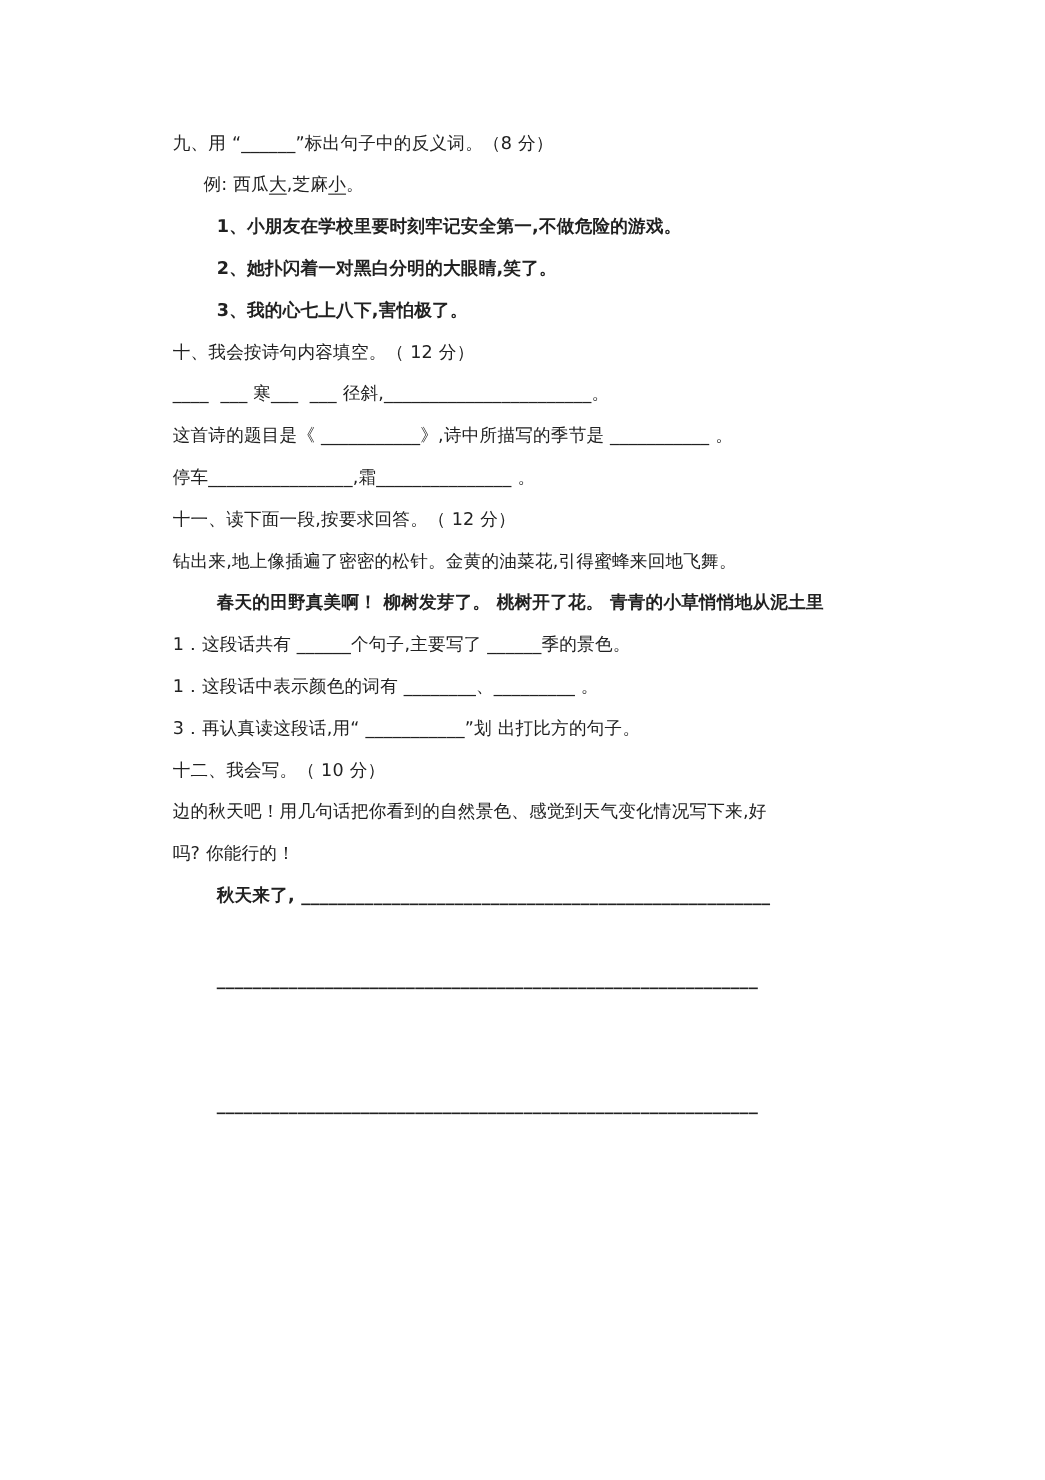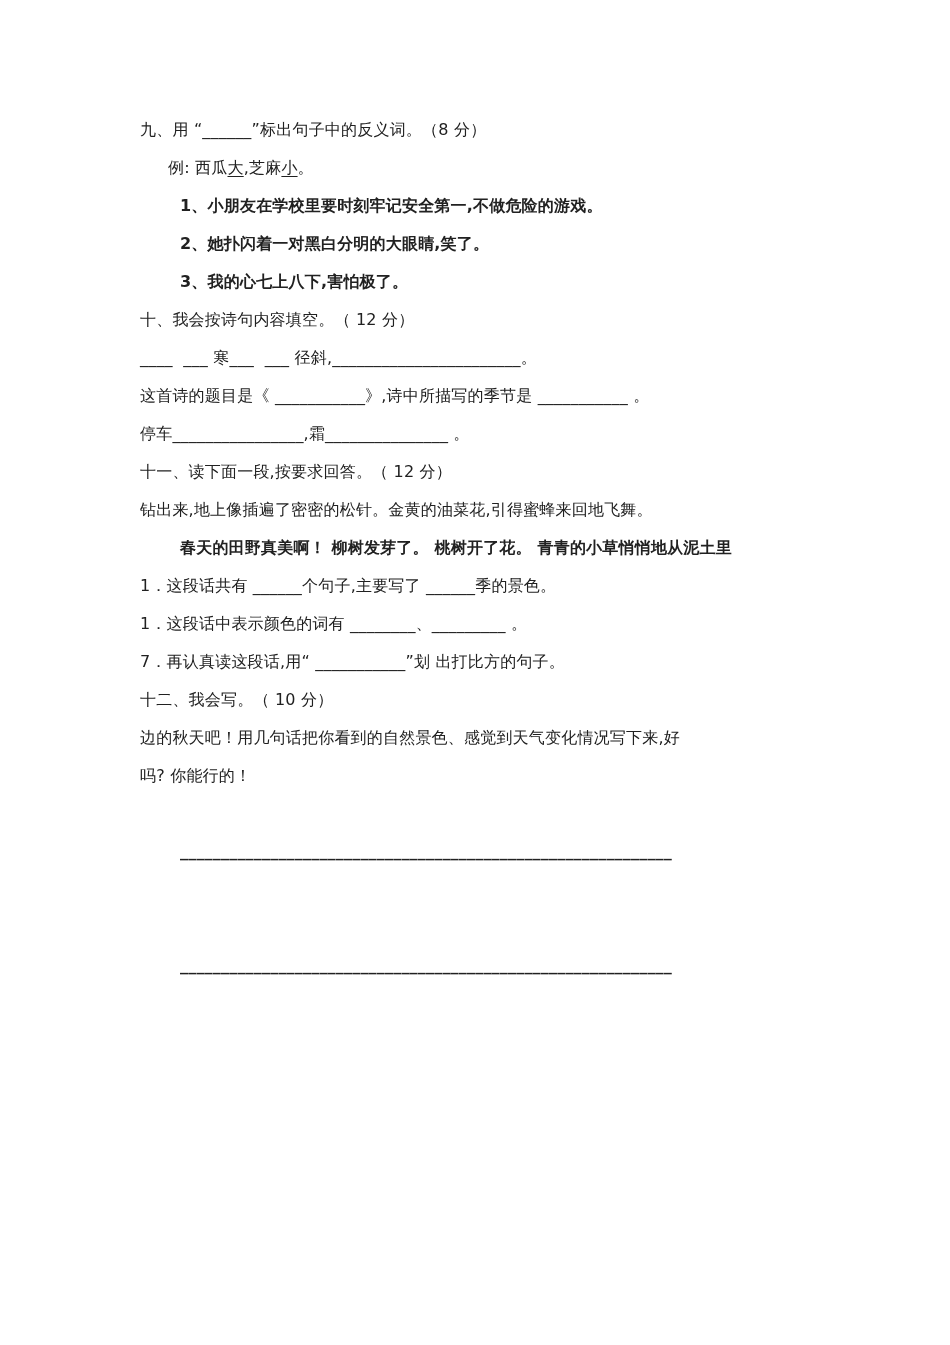--- a/index.html
+++ b/index.html
@@ -8,21 +8,21 @@
     position: relative;
     width: 950px;
     height: 1345px;
     margin: 0 auto;
     background: #ffffff;
     overflow: hidden;
     font-family: "DejaVu Sans", "Liberation Sans", sans-serif;
   }
   .doc {
     position: absolute;
-    left: 140px;
+    left: 157px;
     top: 111px;
     right: 50px;
     font-size: 16px;
     color: #212121;
     letter-spacing: 0.2px;
   }
   .line {
     height: 38px;
     line-height: 38px;
     white-space: pre;
@@ -44,23 +44,24 @@
       <div class="line indent-2"><span>3、我的心七上八下,害怕极了。</span></div>
       <div class="line indent-0"><span>十、我会按诗句内容填空。（ 12 分）</span></div>
       <div class="line indent-0"><span>____  ___ 寒___  ___ 径斜,_______________________。</span></div>
       <div class="line indent-0"><span>这首诗的题目是《 ___________》,诗中所描写的季节是 ___________ 。</span></div>
       <div class="line indent-0"><span>停车________________,霜_______________ 。</span></div>
       <div class="line indent-0"><span>十一、读下面一段,按要求回答。（ 12 分）</span></div>
       <div class="line indent-0"><span>钻出来,地上像插遍了密密的松针。金黄的油菜花,引得蜜蜂来回地飞舞。</span></div>
       <div class="line indent-2"><span>春天的田野真美啊！ 柳树发芽了。 桃树开了花。 青青的小草悄悄地从泥土里</span></div>
       <div class="line indent-0"><span>1．这段话共有 ______个句子,主要写了 ______季的景色。</span></div>
       <div class="line indent-0"><span>1．这段话中表示颜色的词有 ________、_________ 。</span></div>
-      <div class="line indent-0"><span>7．再认真读这段话,用“ ___________”划 出打比方的句子。</span></div>
+      <div class="line indent-0"><span>3．再认真读这段话,用“ ___________”划 出打比方的句子。</span></div>
       <div class="line indent-0"><span>十二、我会写。（ 10 分）</span></div>
       <div class="line indent-0"><span>边的秋天吧！用几句话把你看到的自然景色、感觉到天气变化情况写下来,好</span></div>
       <div class="line indent-0"><span>吗? 你能行的！</span></div>
+      <div class="line indent-2"><span>秋天来了, ____________________________________________________</span></div>
       <div class="line indent-0">&nbsp;</div>
       <div class="line indent-2"><span>____________________________________________________________</span></div>
       <div class="line indent-0">&nbsp;</div>
       <div class="line indent-0">&nbsp;</div>
       <div class="line indent-2"><span>____________________________________________________________</span></div>
     </div>
 </div>
 
 </body></html>

